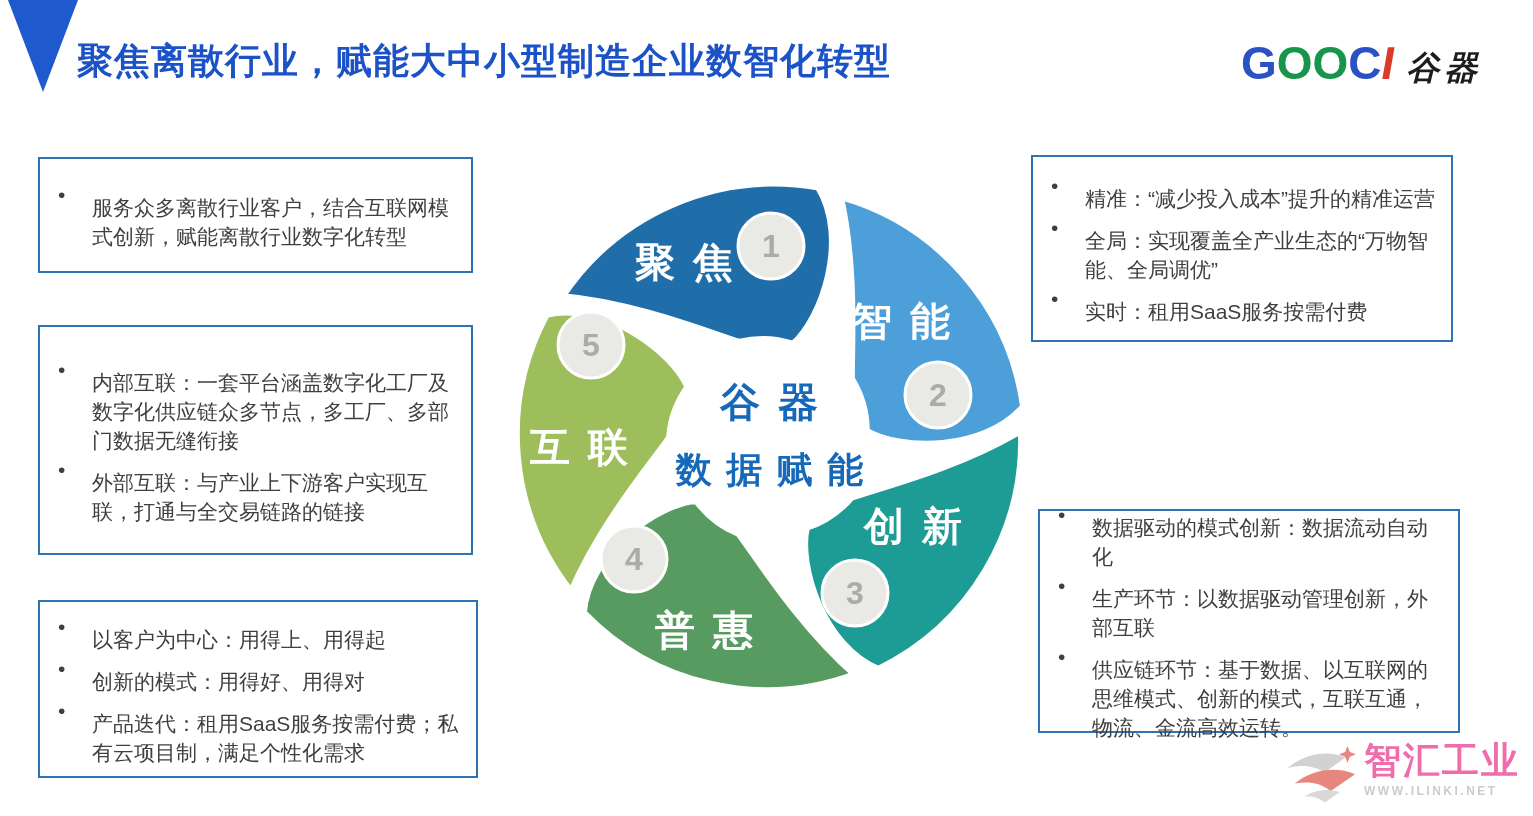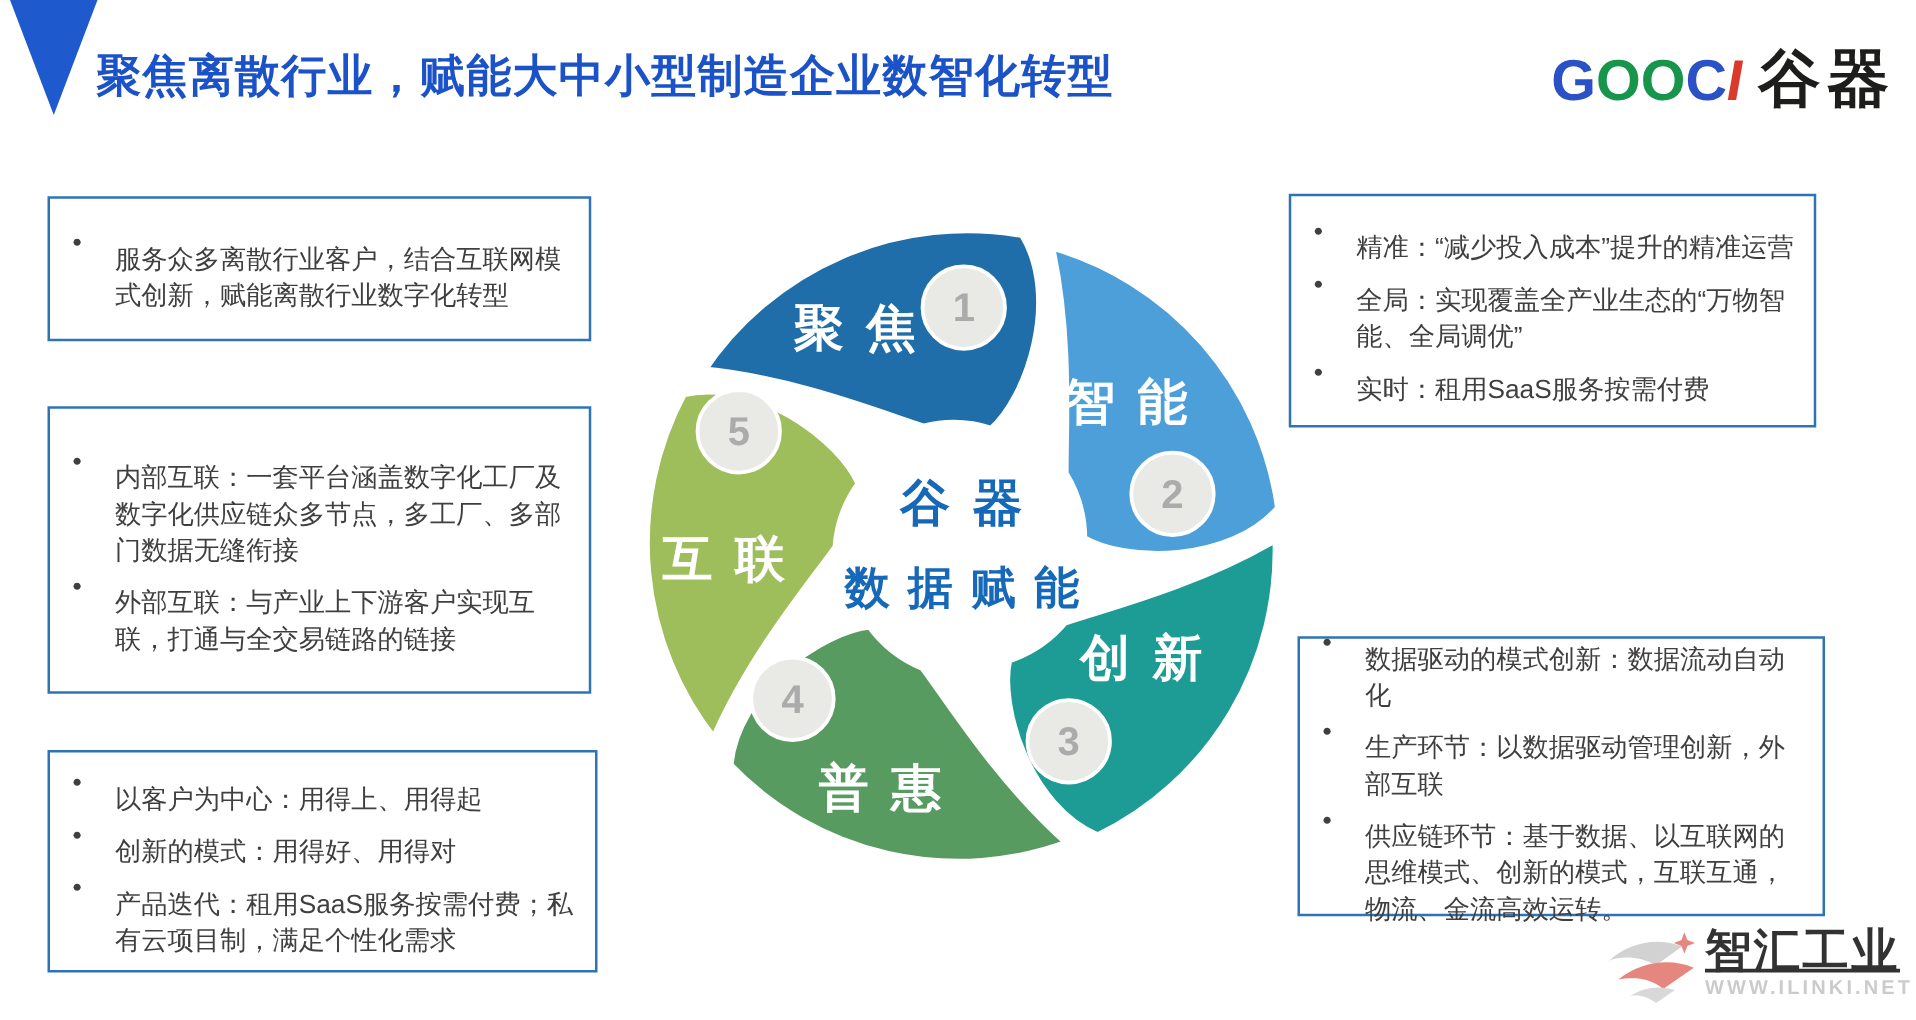--- a/index.html
+++ b/index.html
@@ -17,21 +17,21 @@
     position:absolute;left:76px;top:36px;margin:1px;
     font-size:36px;font-weight:bold;letter-spacing:1px;color:#1B52C8;
     white-space:nowrap;
   }
   .brand-logo{
     position:absolute;left:1241px;top:38px;display:flex;align-items:baseline;
     font-weight:bold;
   }
   .brand-logo .lt{font-size:46px;line-height:50px;display:inline-block;}
   .brand-logo .lt-i{transform:skewX(-10deg);}
-  .brand-logo .cn{font-size:50px;line-height:50px;margin-left:12px;letter-spacing:5px;}
+  .brand-logo .cn{font-size:33px;line-height:50px;margin-left:12px;letter-spacing:5px;font-style:italic;}
   .txtbox{
     position:absolute;box-sizing:border-box;border:2px solid #2E74B5;background:#fff;
     display:flex;flex-direction:column;justify-content:center;
     padding:8px 10px 8px 14px;color:#3F3F3F;font-size:21px;line-height:29px;
   }
   .bullet{display:flex;align-items:flex-start;}
   .dot{flex:none;width:34px;text-align:left;padding-left:4px;}
   .btxt{flex:1;margin-top:13px;}
   .box-l1{left:38px;top:157px;width:435px;height:116px;}
   .box-l2{left:38px;top:325px;width:435px;height:230px;}
@@ -49,21 +49,21 @@
     font-family:"DejaVu Serif","Liberation Serif",serif;}
   .center-t2{font-size:36px;font-weight:bold;text-anchor:middle;letter-spacing:1px;
     font-family:"DejaVu Serif","Liberation Serif",serif;}
   .watermark{
     position:absolute;left:1284px;top:740px;width:250px;height:76px;
     display:flex;align-items:flex-start;opacity:.8;
   }
   .wm-mark{flex:none;margin-top:4px;}
   .wm-texts{display:flex;flex-direction:column;margin-left:2px;}
   .wm-brand{font-size:37px;line-height:42px;font-weight:bold;letter-spacing:2px;}
-  .wm-url{font-size:16px;line-height:18px;letter-spacing:2.5px;font-weight:bold;}
+  .wm-url{font-size:12px;line-height:18px;letter-spacing:2.5px;font-weight:bold;}
 </style>
 </head>
 <body>
 
 <div>
 
   <div class="tri" style="border-top-color: rgb(30, 90, 205);"></div>
   <h1 class="page-title" style="color: rgb(27, 82, 200);">聚焦离散行业，赋能大中小型制造企业数智化转型</h1>
 
   <div class="brand-logo">
@@ -173,18 +173,18 @@
   </svg>
 
   <div class="watermark">
     <svg class="wm-mark" width="78" height="66" viewBox="0 0 80 70">
       <path d="M2,26 C20,10 44,6 64,14 L42,30 C28,22 12,22 2,26 Z" fill="#C8C8C8"></path>
       <path d="M10,42 C30,26 55,24 74,32 L48,50 C36,40 22,40 10,42 Z" fill="#E06A60"></path>
       <path d="M20,56 C32,48 46,47 58,51 L42,62 C34,56 27,55 20,56 Z" fill="#CFCFCF"></path>
       <path d="M66,2 l2.5,6.5 6.5,2.5 -6.5,2.5 -2.5,6.5 -2.5,-6.5 -6.5,-2.5 6.5,-2.5 Z" fill="#E06A60"></path>
     </svg>
     <div class="wm-texts">
-      <span class="wm-brand" style="color: #000000; text-decoration: underline;">智汇工业</span>
+      <span class="wm-brand" style="color: #ec4899;">智汇工业</span>
       <span class="wm-url" style="color: rgb(191, 191, 191);">WWW.ILINKI.NET</span>
     </div>
   </div>
 
 </div>
 
 </body></html>

